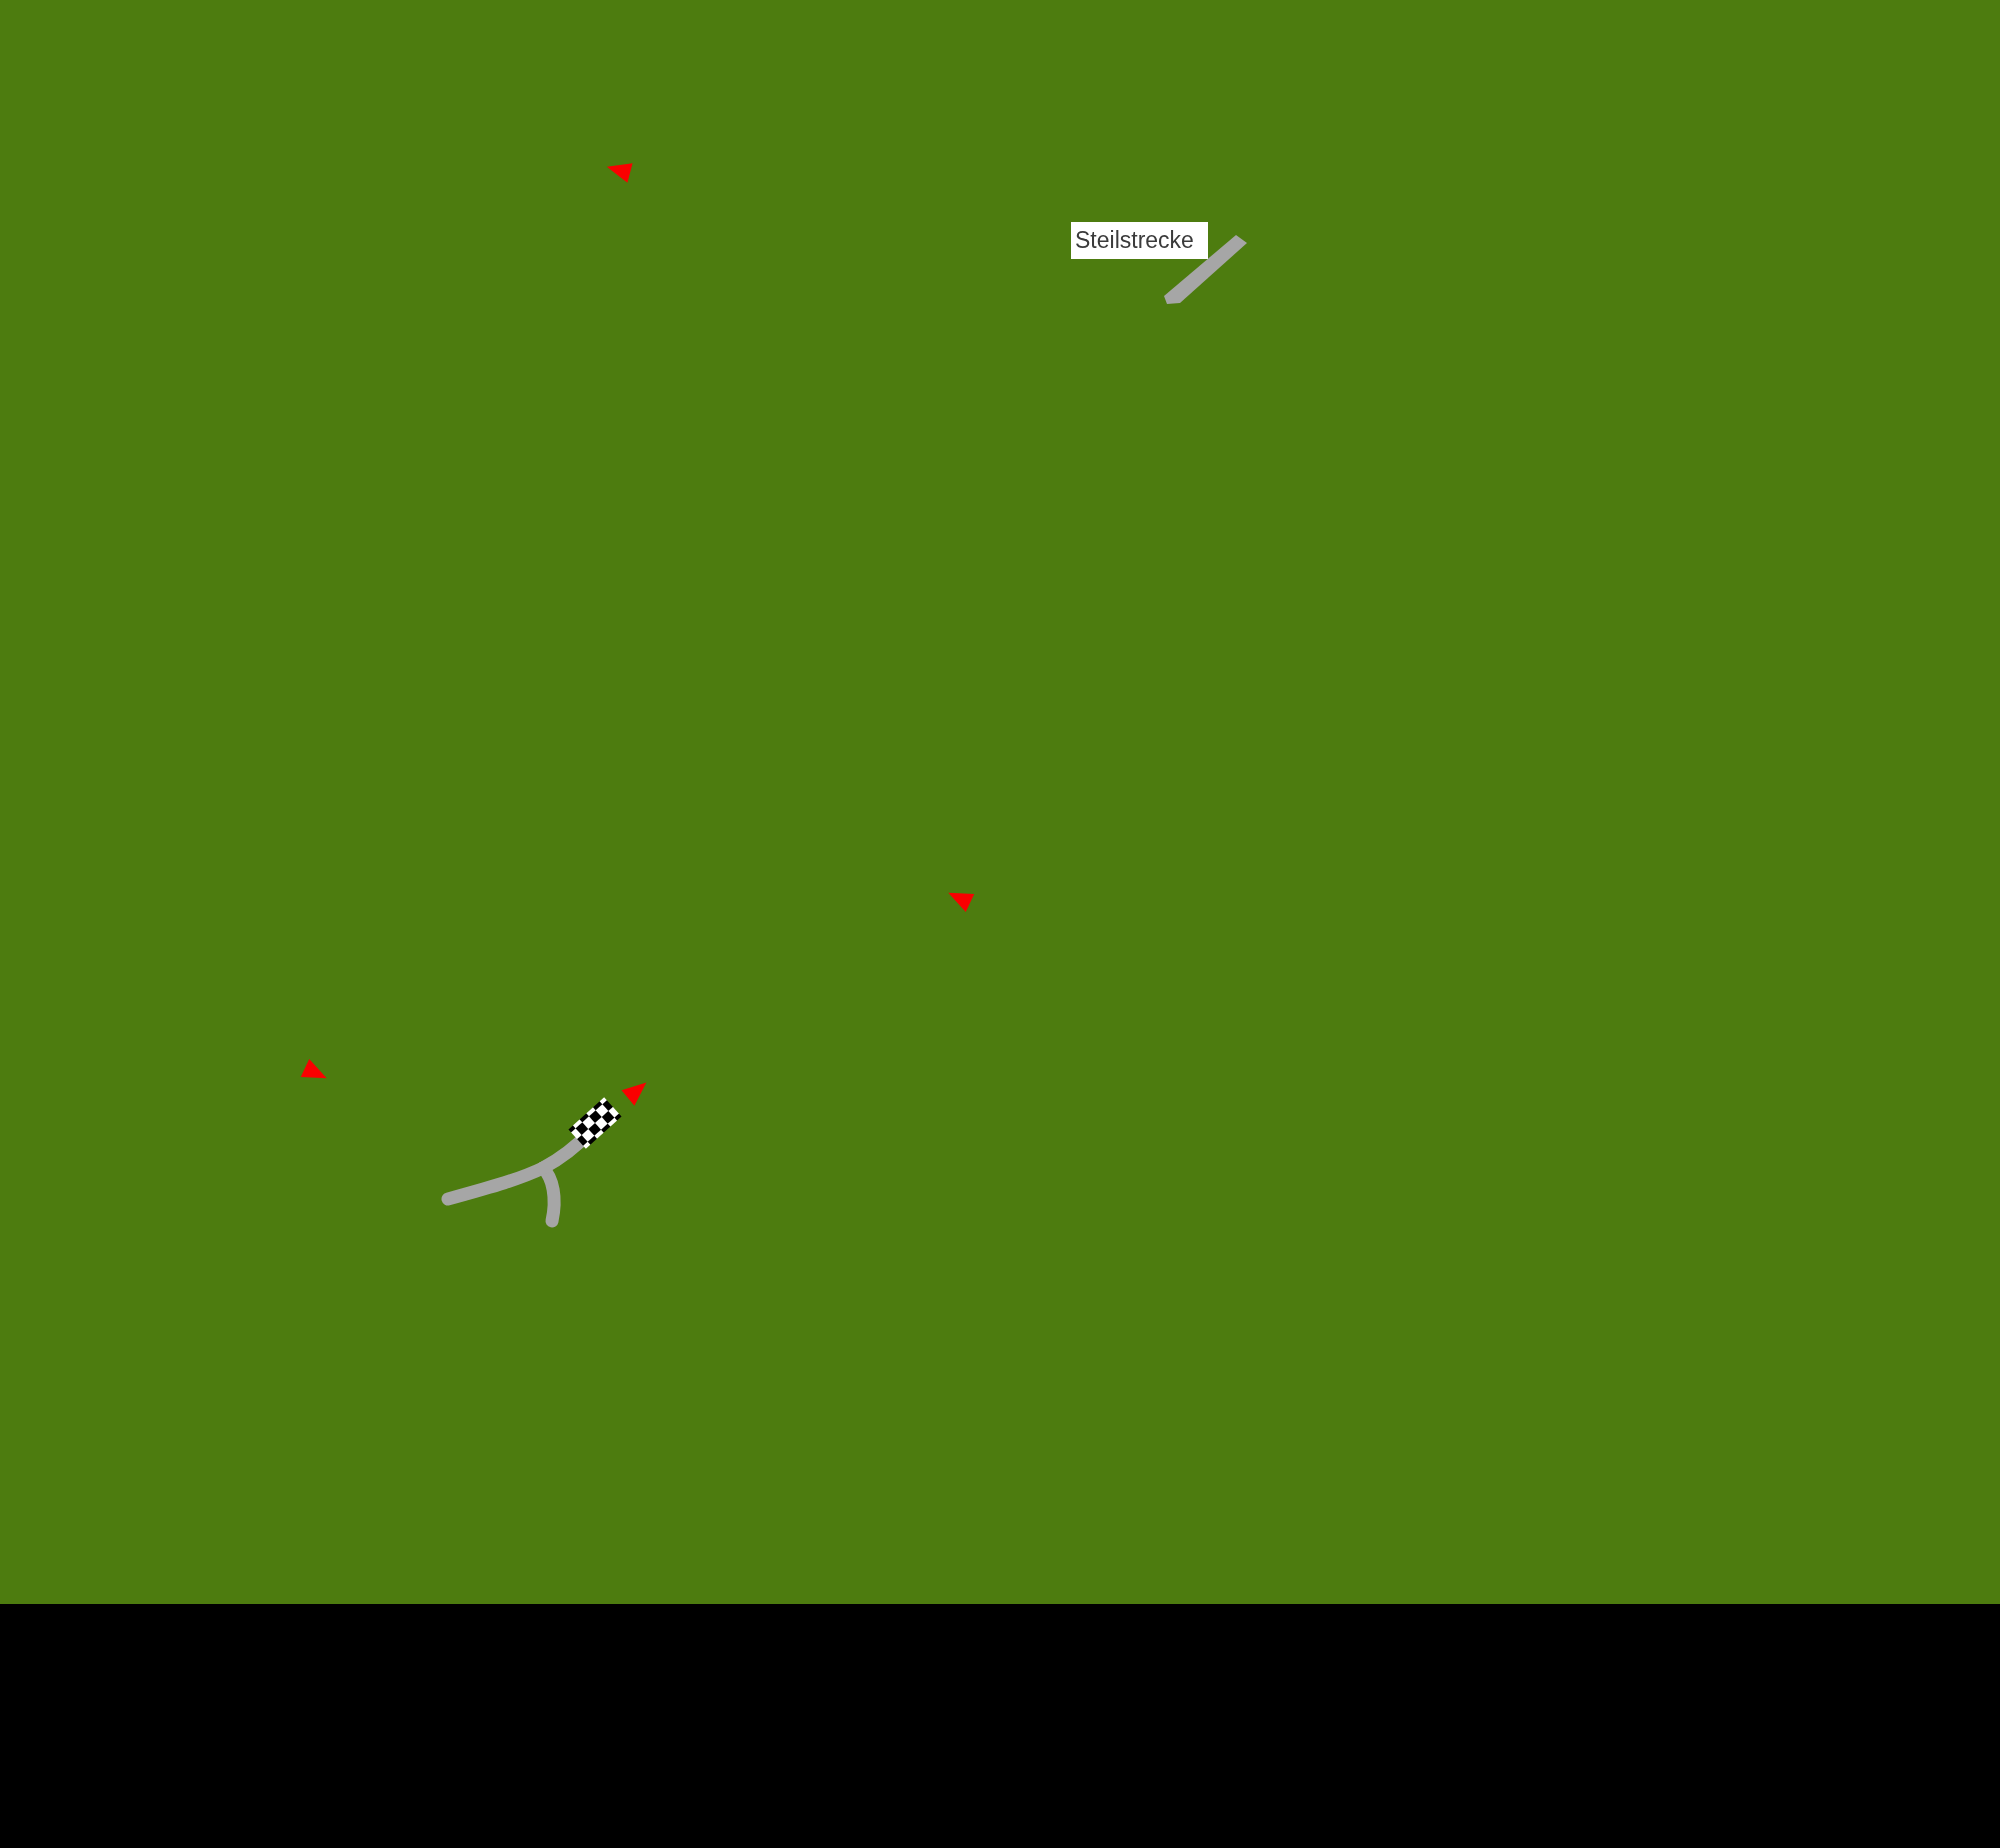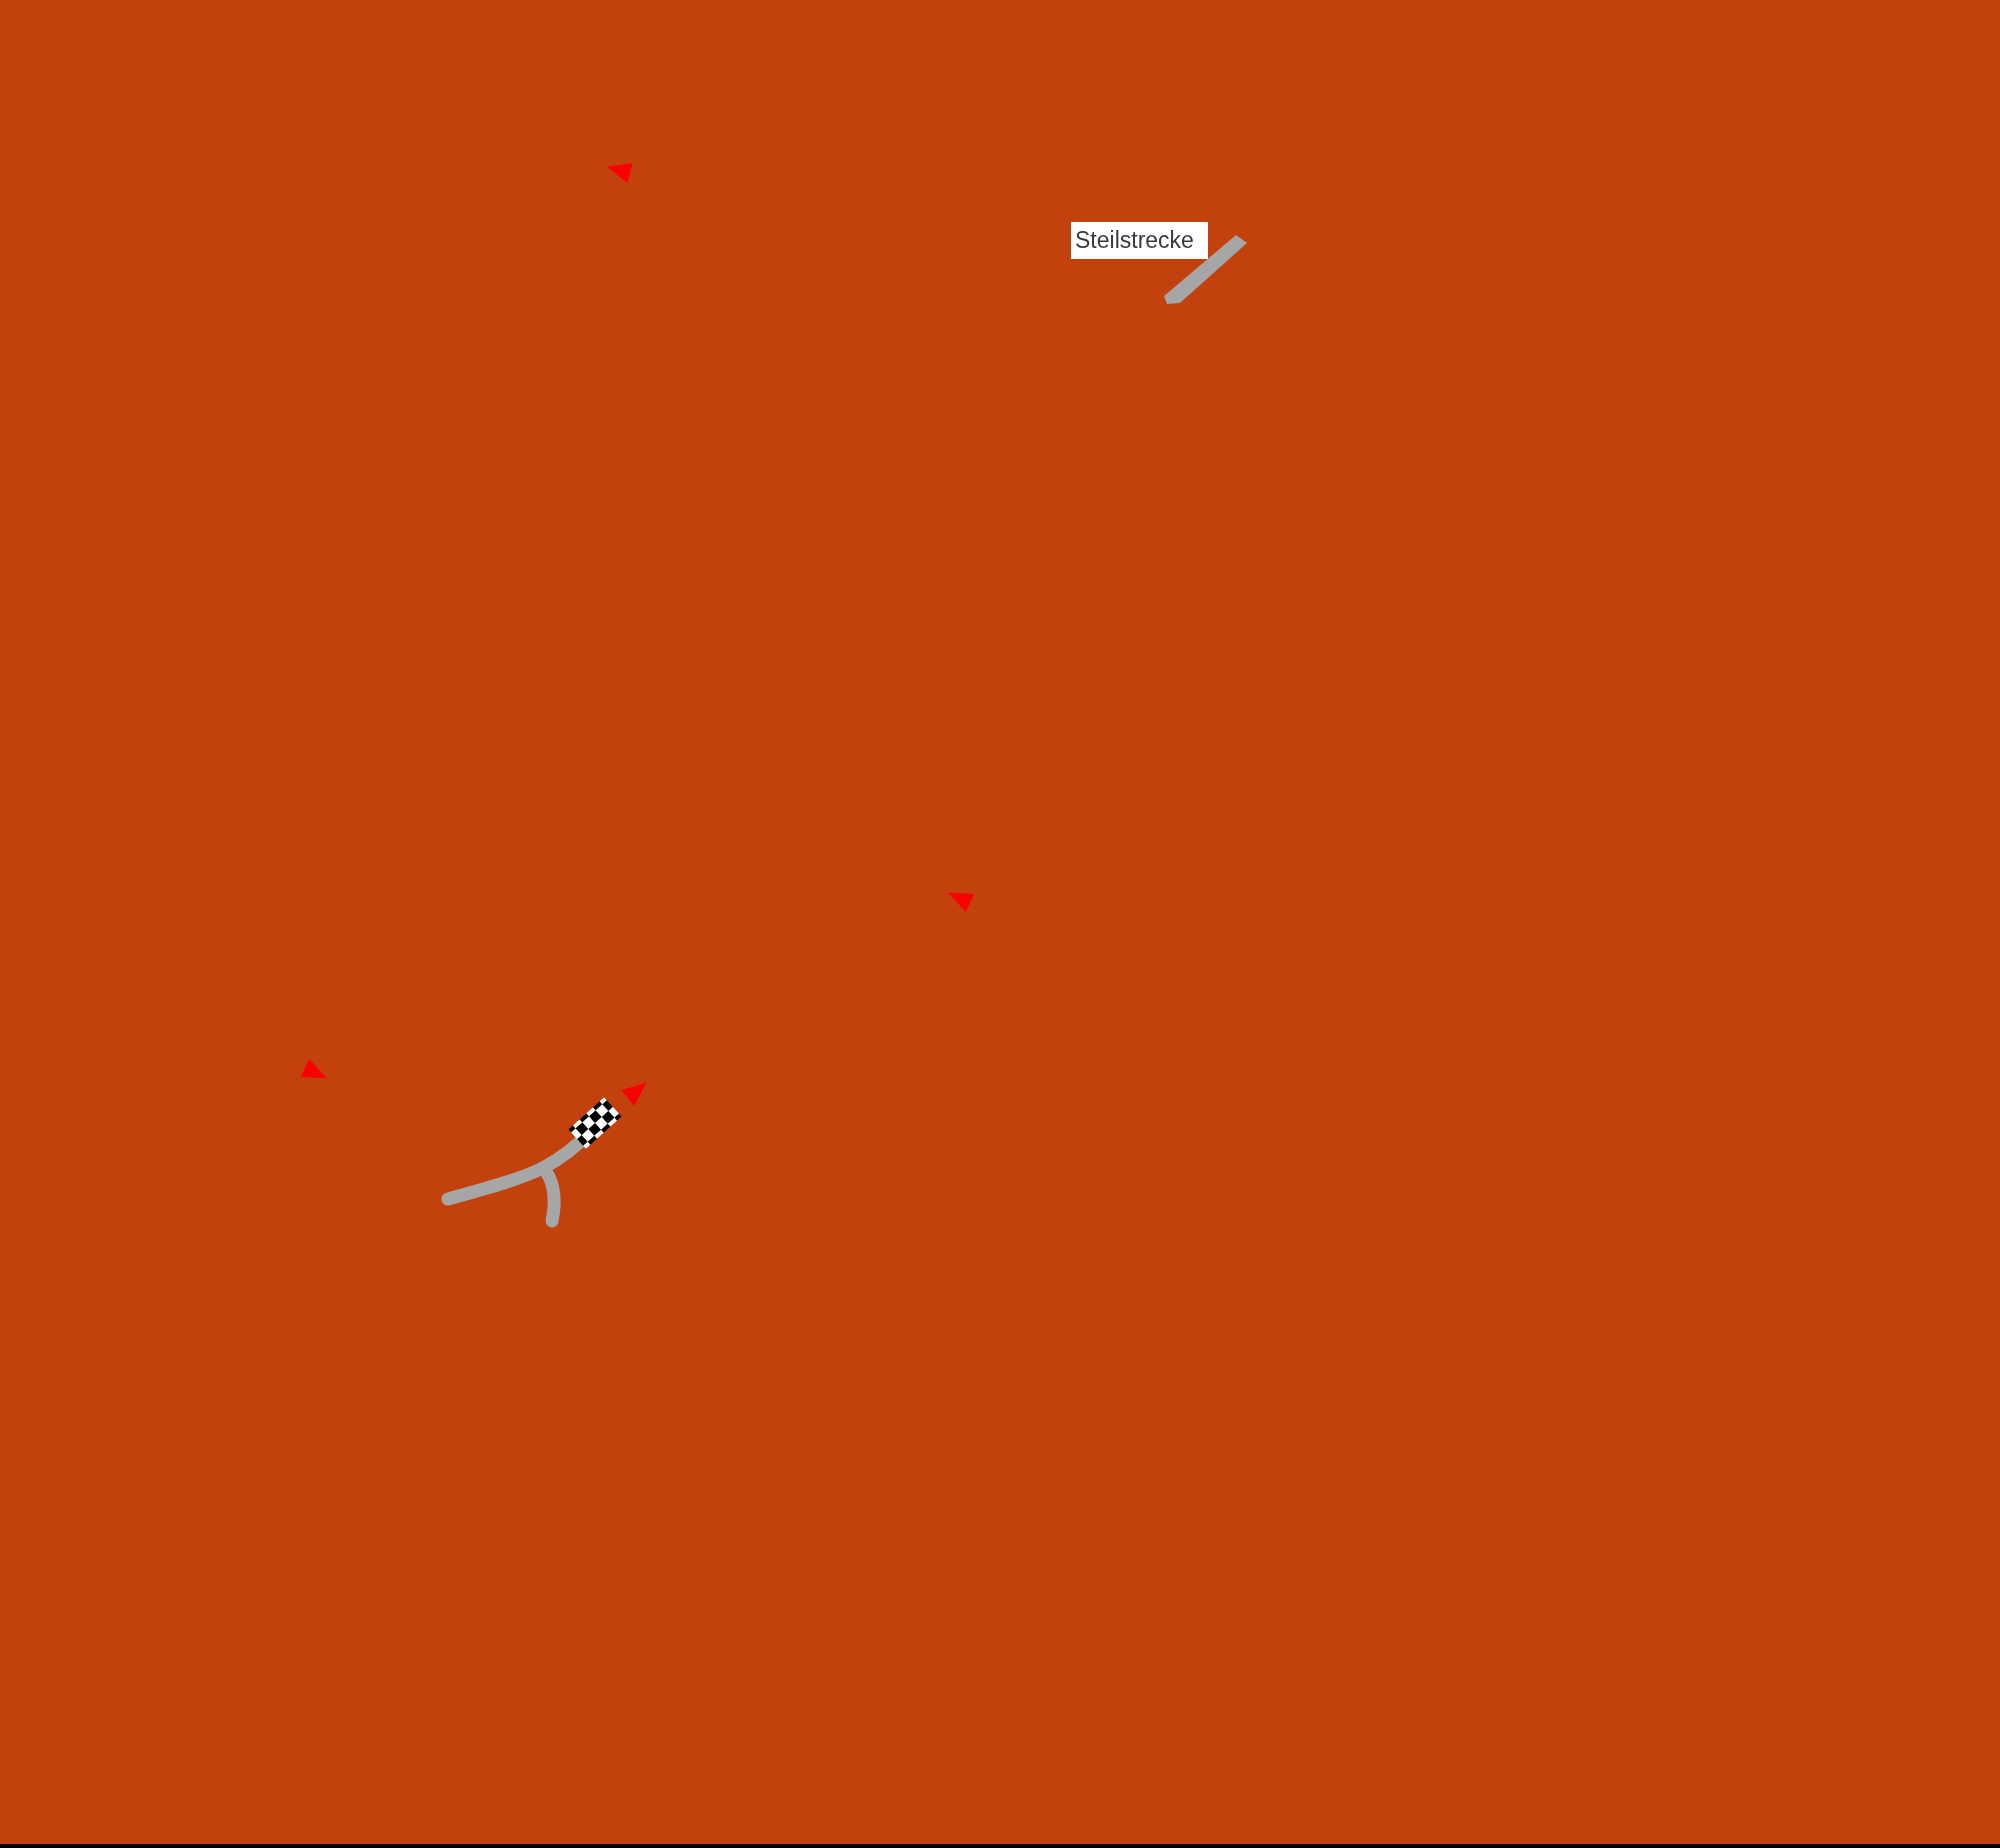--- a/index.html
+++ b/index.html
@@ -3,22 +3,22 @@
 <meta charset="utf-8">
 <style>
   html, body {
     margin: 0;
     padding: 0;
     background: #000000;
   }
   .scene {
     position: relative;
     width: 2000px;
-    height: 1844px;
-    background: #c2410c;
+    height: 1604px;
+    background: #4d7c0f;
     overflow: hidden;
     font-family: "Liberation Sans", sans-serif;
   }
   .track-svg {
     position: absolute;
     left: 0;
     top: 0;
     width: 2000px;
     height: 1848px;
     display: block;

